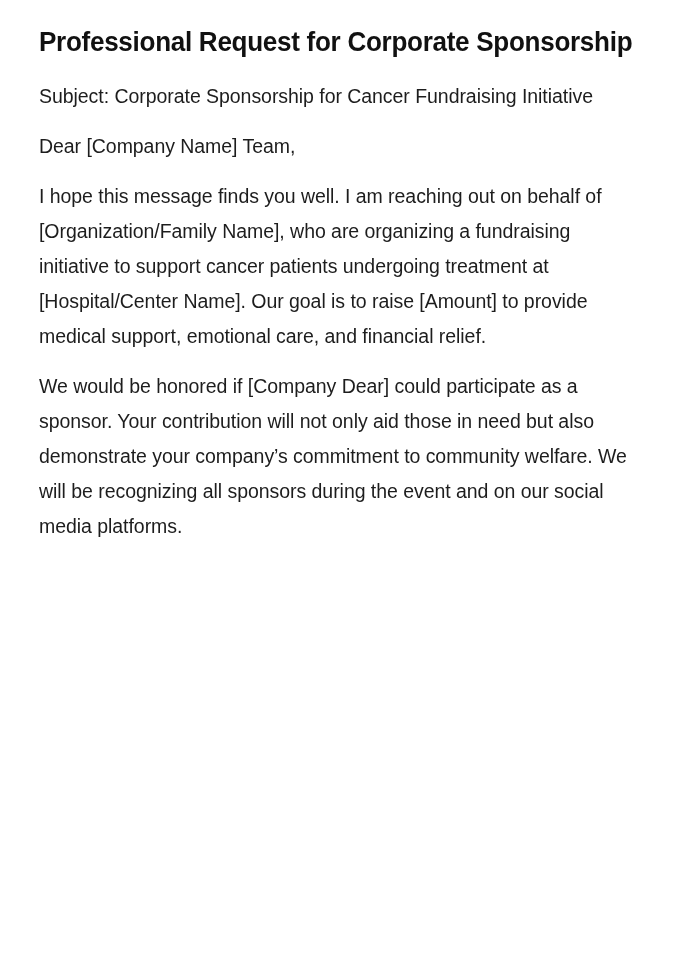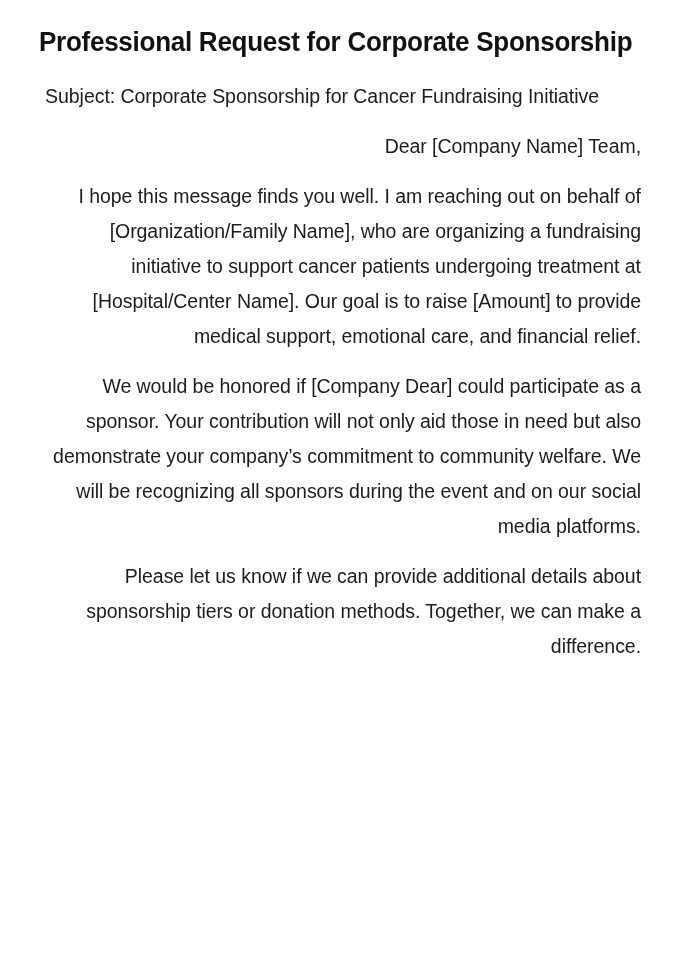--- a/index.html
+++ b/index.html
@@ -45,21 +45,21 @@
   }
 
   .doc-para {
     margin: 0 0 15px 0;
     padding: 0;
     font-size: 19.5px;
     line-height: 35px;
     font-weight: 400;
     color: #1d1d1d;
     letter-spacing: -0.05px;
-    text-align: right;
+    text-align: left;
     max-width: 604px;
     word-wrap: break-word;
   }
 
   .doc-para:last-child {
     margin-bottom: 0;
   }
 
   
   .doc-para.subject {
@@ -76,15 +76,14 @@
 <body>
 
 <div class="document">
   <h1 class="doc-title">Professional Request for Corporate Sponsorship</h1>
 
   <div class="doc-body">
       <p class="doc-para subject">Subject: Corporate Sponsorship for Cancer Fundraising Initiative</p>
       <p class="doc-para short">Dear [Company Name] Team,</p>
       <p class="doc-para">I hope this message finds you well. I am reaching out on behalf of [Organization/Family Name], who are organizing a fundraising initiative to support cancer patients undergoing treatment at [Hospital/Center Name]. Our goal is to raise [Amount] to provide medical support, emotional care, and financial relief.</p>
       <p class="doc-para">We would be honored if [Company Dear] could participate as a sponsor. Your contribution will not only aid those in need but also demonstrate your company’s commitment to community welfare. We will be recognizing all sponsors during the event and on our social media platforms.</p>
-      <p class="doc-para">Please let us know if we can provide additional details about sponsorship tiers or donation methods. Together, we can make a difference.</p>
     </div>
 </div>
 
 </body></html>

